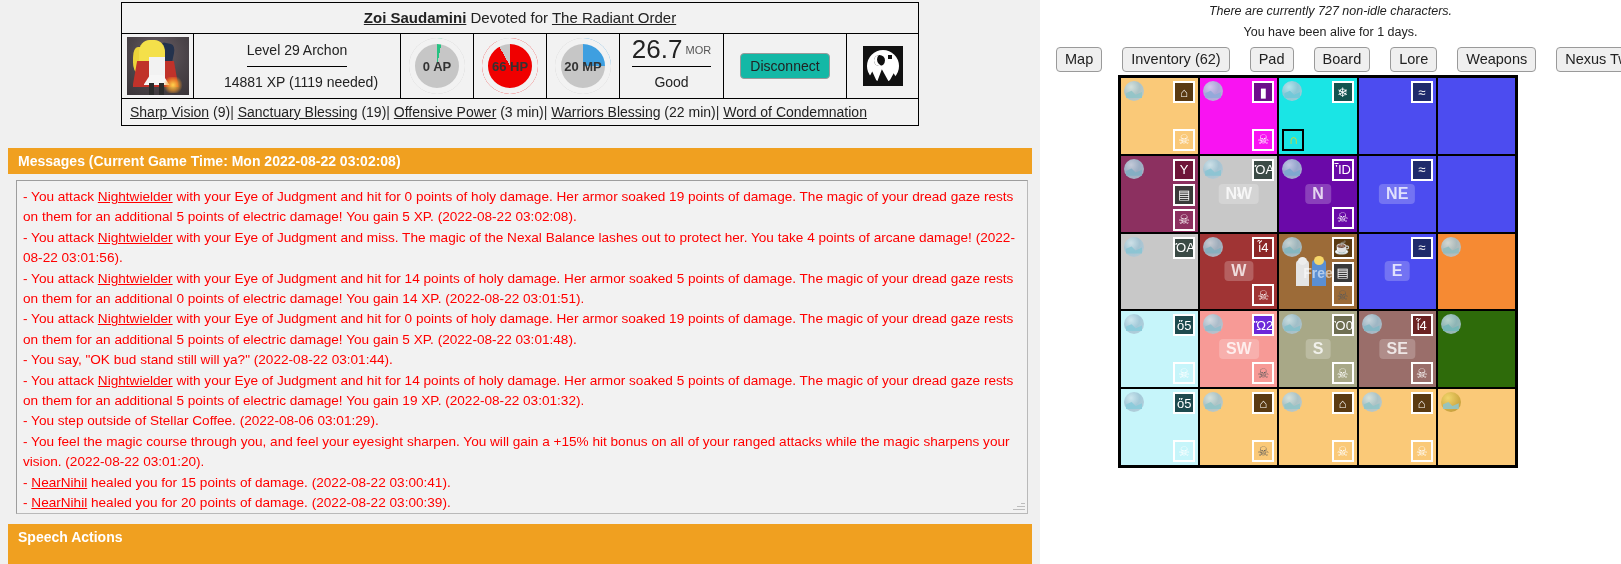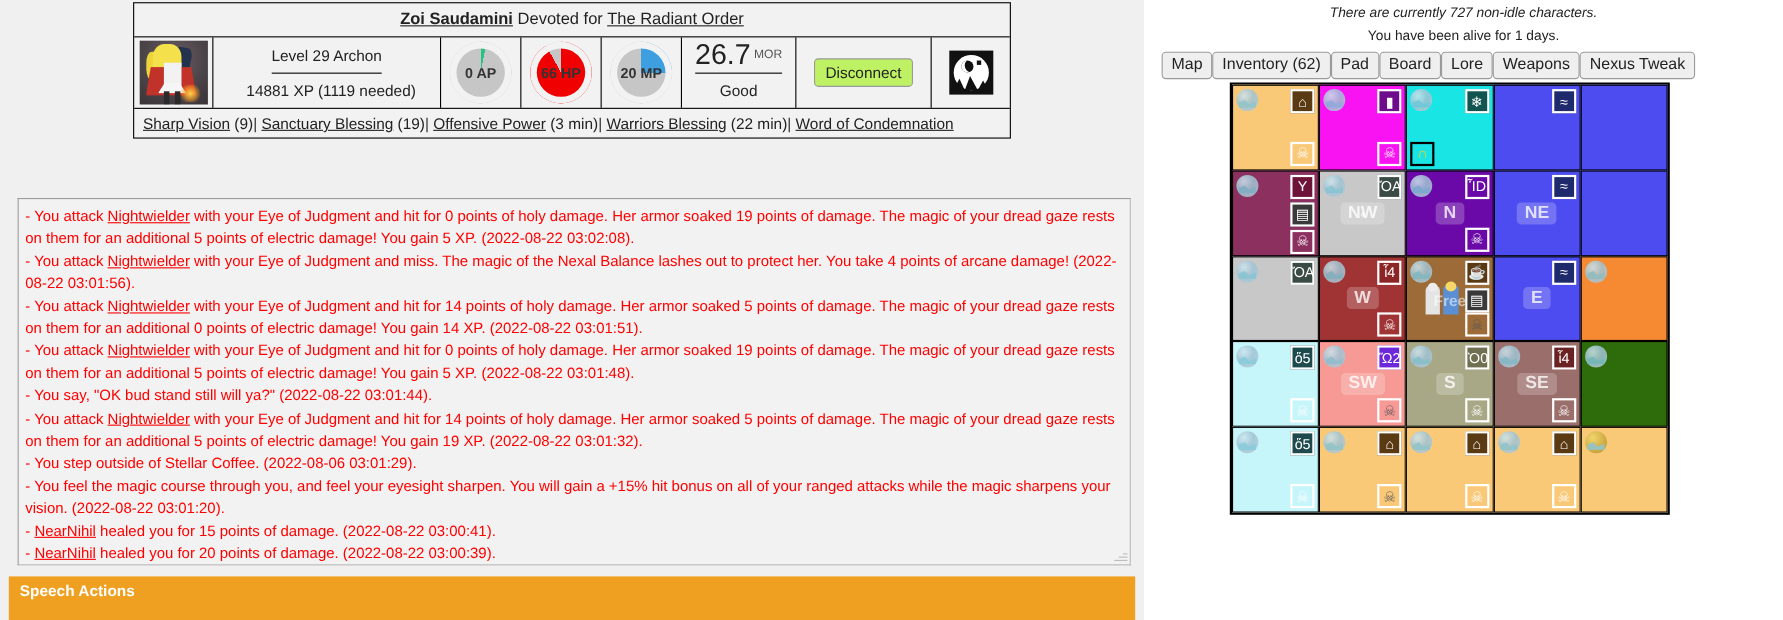--- a/index.html
+++ b/index.html
@@ -61,21 +61,21 @@
     font-size:13px;font-weight:bold;color:#333;
     box-sizing:border-box;
   }
   #mor-cell{width:104px;flex-direction:column;}
   #mor-top{flex:1;display:flex;align-items:center;justify-content:center;border-bottom:1px solid #000;}
   #mor-top .big{font-size:26px;}
   #mor-top .sm{font-size:11px;margin-left:3px;color:#555;}
   #mor-bot{flex:1;display:flex;align-items:center;justify-content:center;font-size:14px;}
   #disc-cell{width:123px;}
   #disc-btn{
-    border:1px solid #9a9a9a;border-radius:4px;background:#bef264;
+    border:1px solid #9a9a9a;border-radius:4px;background:#14b8a6;
     padding:4px 9px;font-size:14px;color:#222;cursor:pointer;
   }
   #logo-cell{width:auto;flex:1;border-right:none;}
   #logo{
     width:40px;height:40px;background:#111;position:relative;overflow:hidden;
   }
   #logo .circ{position:absolute;left:4px;top:4px;width:32px;height:32px;border-radius:50%;background:#fff;}
   #logo .mtn{position:absolute;left:4px;top:20px;width:32px;height:16px;background:#111;clip-path:polygon(0 100%,18% 35%,33% 100%,48% 20%,70% 100%,85% 45%,100% 100%);}
   #logo .moon{position:absolute;left:11px;top:9px;width:11px;height:11px;border-radius:50%;background:#111;box-shadow:4px -1px 0 -1px #fff inset;}
   #logo .star{position:absolute;left:25px;top:9px;width:4px;height:4px;background:#111;}
@@ -118,21 +118,21 @@
     position:absolute;left:1040px;top:0;width:581px;height:564px;background:#fff;
   }
   #rc-line1{
     text-align:center;font-style:italic;font-size:12.5px;color:#222;
     margin-top:4px;
   }
   #rc-line2{
     text-align:center;font-size:12.5px;color:#222;margin-top:7px;
   }
   #rc-buttons{
-    display:flex;gap:0;margin-top:8px;padding-left:16px;
+    display:flex;gap:20px;margin-top:8px;padding-left:16px;
     white-space:nowrap;
   }
   .rbtn{
     border:1px solid #9a9a9a;border-radius:4px;background:#efefef;
     padding:2px 8px;font-size:14.5px;color:#222;cursor:pointer;line-height:19px;
   }
   
   #map{
     position:absolute;left:78px;top:75px;
     width:400px;height:393px;
@@ -256,20 +256,21 @@
             <div class="star"></div>
             <div class="mtn"></div>
         </div>
       </div>
 
     </div>
 
     <div id="buffs"><span class="b-name">Sharp Vision</span><span> (9)</span><span class="sep">| </span><span class="b-name">Sanctuary Blessing</span><span> (19)</span><span class="sep">| </span><span class="b-name">Offensive Power</span><span> (3 min)</span><span class="sep">| </span><span class="b-name">Warriors Blessing</span><span> (22 min)</span><span class="sep">| </span><span class="b-name">Word of Condemnation</span></div>
   </div>
 
+  <div class="bar" id="msg-bar">Messages (Current Game Time: Mon 2022-08-22 03:02:08)</div>
 
   <div id="msg-box">
     <div id="msg-list">
         <div class="msg"><span>- You attack </span><span class="u">Nightwielder</span><span> with your Eye of Judgment and hit for 0 points of holy damage. Her armor soaked 19 points of damage. The magic of your dread gaze rests on them for an additional 5 points of electric damage! You gain 5 XP. (2022-08-22 03:02:08).</span></div>
         <div class="msg"><span>- You attack </span><span class="u">Nightwielder</span><span> with your Eye of Judgment and miss. The magic of the Nexal Balance lashes out to protect her. You take 4 points of arcane damage! (2022-08-22 03:01:56).</span></div>
         <div class="msg"><span>- You attack </span><span class="u">Nightwielder</span><span> with your Eye of Judgment and hit for 14 points of holy damage. Her armor soaked 5 points of damage. The magic of your dread gaze rests on them for an additional 0 points of electric damage! You gain 14 XP. (2022-08-22 03:01:51).</span></div>
         <div class="msg"><span>- You attack </span><span class="u">Nightwielder</span><span> with your Eye of Judgment and hit for 0 points of holy damage. Her armor soaked 19 points of damage. The magic of your dread gaze rests on them for an additional 5 points of electric damage! You gain 5 XP. (2022-08-22 03:01:48).</span></div>
         <div class="msg"><span>- You say, "OK bud stand still will ya?" (2022-08-22 03:01:44).</span></div>
         <div class="msg"><span>- You attack </span><span class="u">Nightwielder</span><span> with your Eye of Judgment and hit for 14 points of holy damage. Her armor soaked 5 points of damage. The magic of your dread gaze rests on them for an additional 5 points of electric damage! You gain 19 XP. (2022-08-22 03:01:32).</span></div>
         <div class="msg"><span>- You step outside of Stellar Coffee. (2022-08-06 03:01:29).</span></div>

